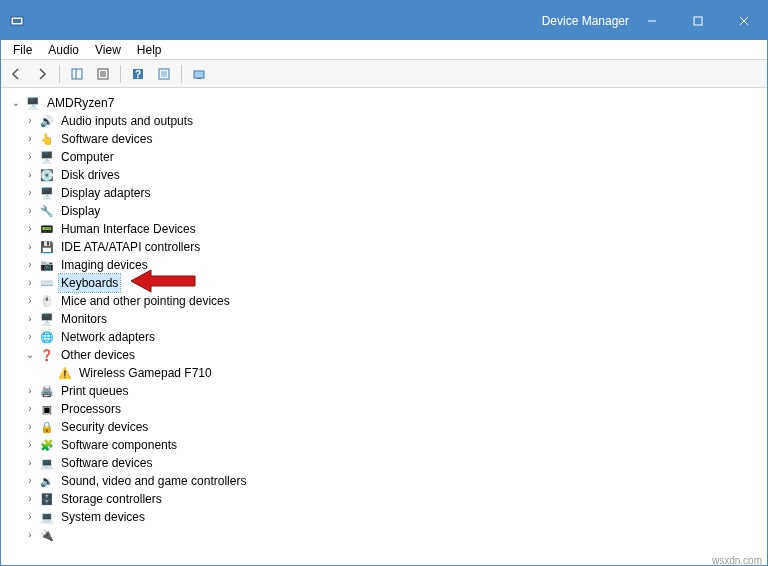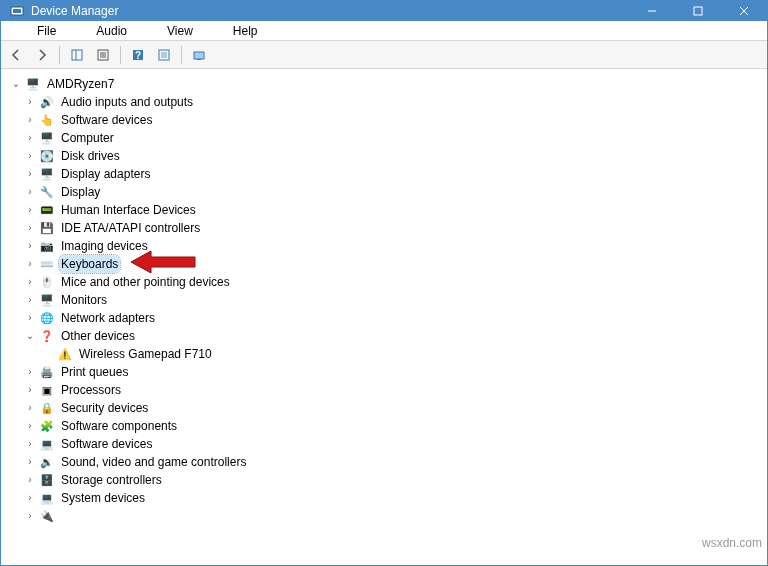--- a/index.html
+++ b/index.html
@@ -1,36 +1,36 @@
 <!DOCTYPE html>
 <html><head>
 <meta charset="utf-8">
 <style>
   * { box-sizing: border-box; margin: 0; padding: 0; font-family: "Segoe UI", Tahoma, sans-serif; }
   body { width: 768px; height: 566px; background: #fff; font-size: 12px; overflow: hidden; border: 1px solid #4a89c7; }
-  .titlebar { height: 20px; background: #4a89c7; color: #fff; display: flex; align-items: center; padding-left: 8px; }
+  .titlebar { height: 39px; background: #4a89c7; color: #fff; display: flex; align-items: center; padding-left: 8px; text-align: right; }
   .titlebar .app-icon { width: 16px; height: 16px; margin-right: 6px; display: flex; align-items: center; justify-content: center; }
   .titlebar .title { flex: 1; font-size: 12px; }
   .titlebar .win-controls { display: flex; }
   .titlebar .win-btn { width: 46px; height: 30px; display: flex; align-items: center; justify-content: center; color: #fff; }
   .menubar { height: 20px; display: flex; align-items: center; padding: 2px 4px; border-bottom: 1px solid #d8d8d8; background: #fff; }
-  .menubar .menu-item { padding: 2px 8px; margin-left: 24px; }
+  .menubar .menu-item { padding: 2px 8px; }
   .toolbar { height: 28px; display: flex; align-items: center; padding: 2px 4px; gap: 4px; border-bottom: 1px solid #d8d8d8; background: #f6f6f6; }
   .tb-btn { width: 22px; height: 22px; display: flex; align-items: center; justify-content: center; border: 1px solid transparent; color: #555; }
   .tb-sep { width: 1px; height: 18px; background: #c8c8c8; margin: 0 2px; }
   .tree { padding: 6px 4px 4px 4px; overflow: auto; height: calc(566px - 30px - 20px - 28px - 16px); background: #fff; position: relative; }
   .node { display: flex; align-items: center; height: 18px; line-height: 18px; white-space: nowrap; padding-left: 4px; }
   .expander { width: 14px; text-align: center; color: #666; font-size: 10px; user-select: none; }
   .devicon { width: 16px; height: 16px; margin: 0 4px 0 2px; display: inline-flex; align-items: center; justify-content: center; font-size: 11px; }
   .label { padding: 0 2px; }
-  .label.selected { background: #cde8ff; outline: 1px dotted #7aaad6; border-radius: 6px; }
+  .label.selected { background: #cde8ff; outline: 1px dotted #7aaad6; }
   .indent-1 { padding-left: 18px; }
   .indent-2 { padding-left: 36px; }
   .arrow-callout { position: absolute; left: 130px; top: 178px; pointer-events: none; }
-  .watermark { position: absolute; right: 6px; bottom: 16px; font-size: 12px; color: #9a9a9a; }
+  .watermark { position: absolute; right: 6px; bottom: 0; font-size: 10px; color: #9a9a9a; }
 </style>
 </head>
 <body>
 
 <div class="titlebar">
   <span class="app-icon">
     <svg width="14" height="14" viewBox="0 0 14 14">
         <rect x="1" y="3" width="12" height="8" fill="#fff" stroke="#fff" stroke-width="0"></rect>
         <rect x="1" y="3" width="12" height="8" fill="none" stroke="#2a5a8a"></rect>
         <rect x="3" y="5" width="8" height="4" fill="#3b7ab3"></rect>

